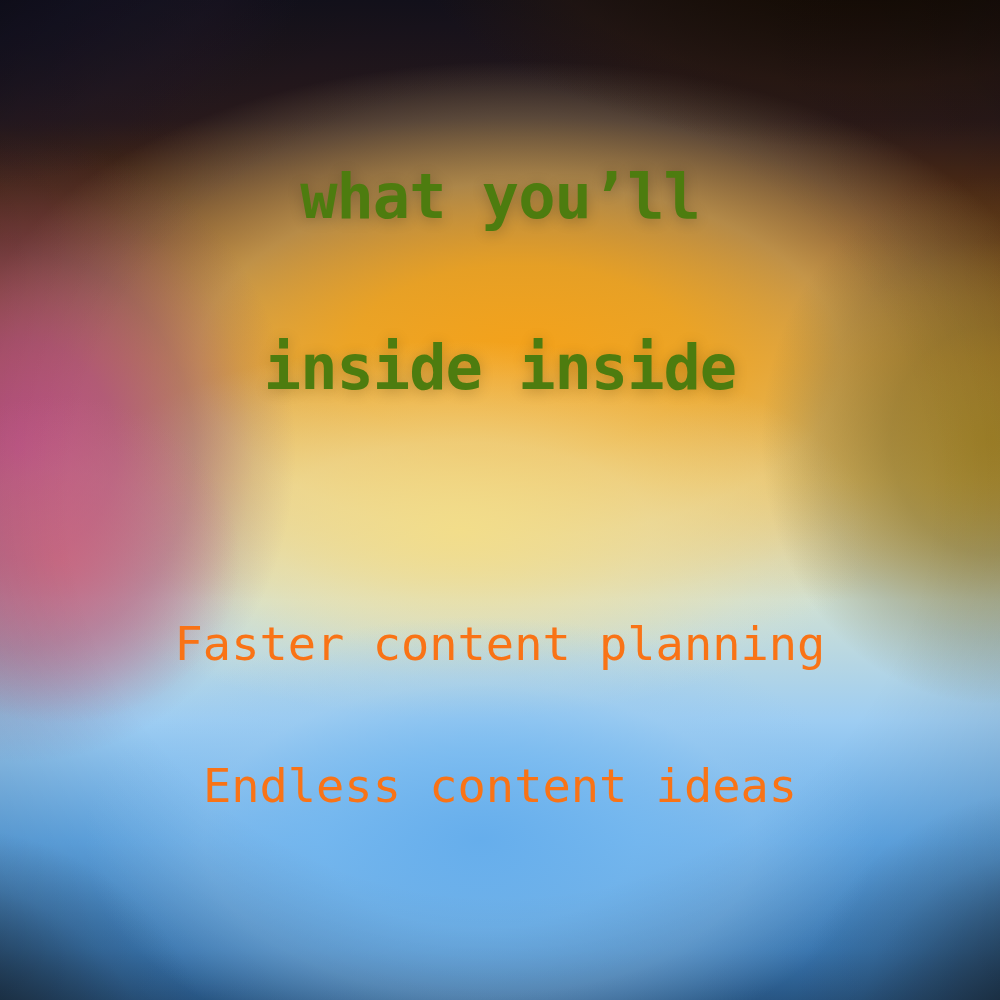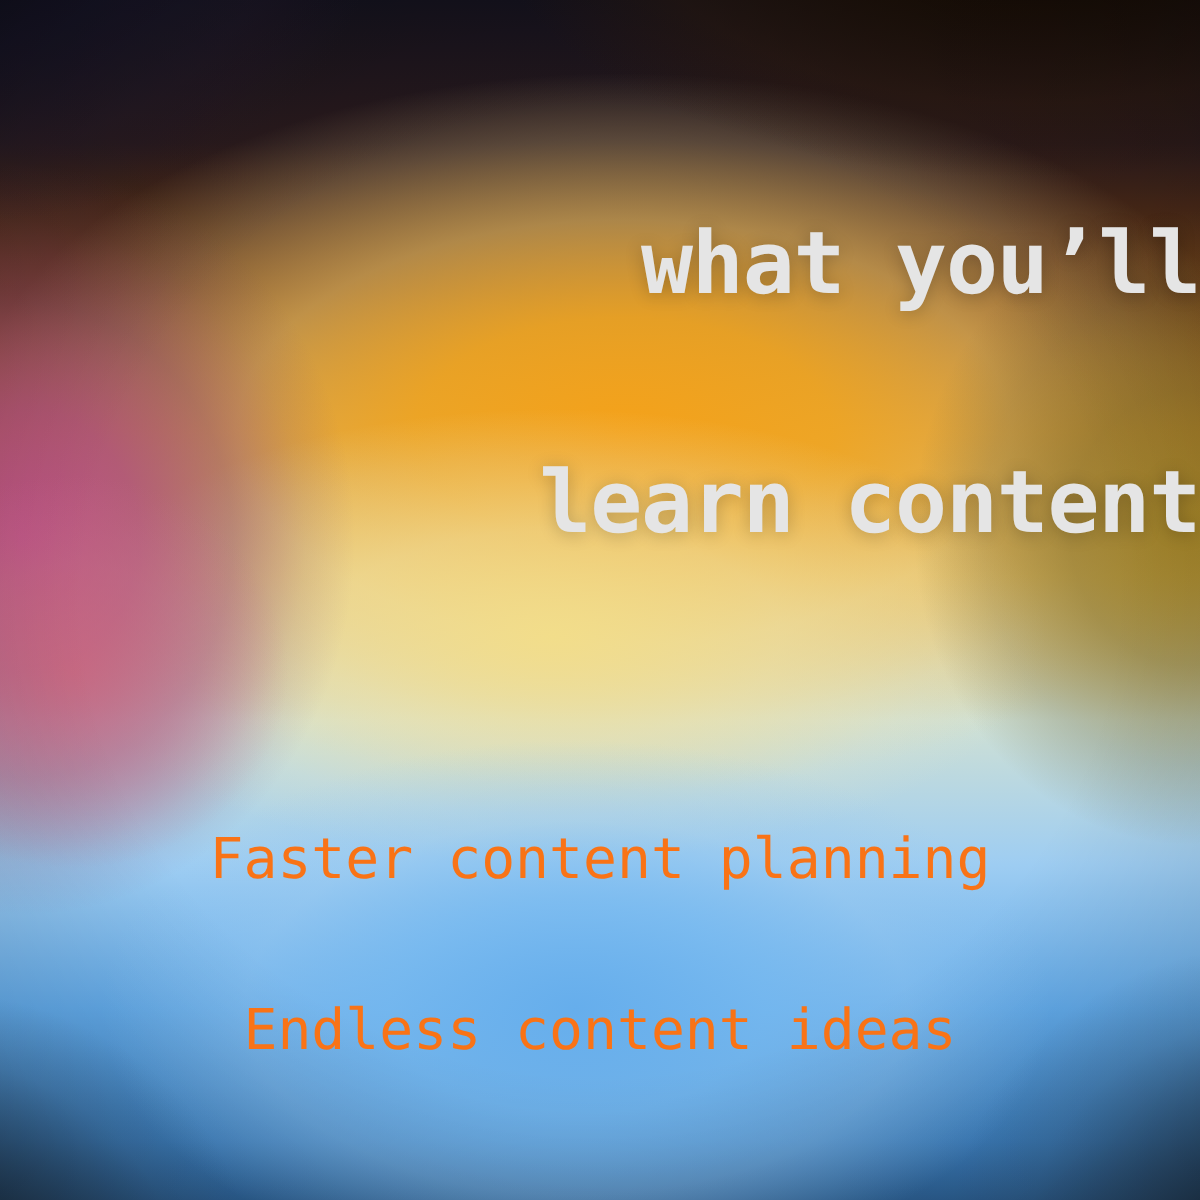--- a/index.html
+++ b/index.html
@@ -170,24 +170,24 @@
     z-index:20;
     width:1000px; height:1000px;
     display:flex;
     flex-direction:column;
     align-items:center;
   }
 
   #headline {
     margin-top:54px;
     width:100%;
-    text-align:right;
-    color:#e5e5e5;
+    text-align:center;
+    color:#4d7c0f;
     font-weight:700;
-    font-size:72px;
+    font-size:62px;
     line-height:0.92;
     letter-spacing:-1px;
     white-space:pre;
     text-shadow:0 2px 14px rgba(0,0,0,0.22);
   }
   #headline .hl-line { display:block; }
 
   #benefit-list {
     margin-top:62px;
     width:100%;
@@ -227,21 +227,21 @@
   <div class="bg-layer" id="bg-dark-tl"></div>
   <div class="bg-layer" id="bg-dark-tr"></div>
   <div class="bg-layer" id="bg-dark-bl"></div>
   <div class="bg-layer" id="bg-dark-br"></div>
   <div class="bg-layer" id="bg-vignette"></div>
 
   <div id="content">
 
     <h1 id="headline">
       <span class="hl-line">what you’ll</span>
-      <span class="hl-line">learn content</span>
+      <span class="hl-line">inside inside</span>
     </h1>
 
     <ul id="benefit-list">
       <li class="benefit-item">Faster content planning</li>
       <li class="benefit-item">Endless content ideas</li>
 
     </ul>
 
   </div>
 </div>

